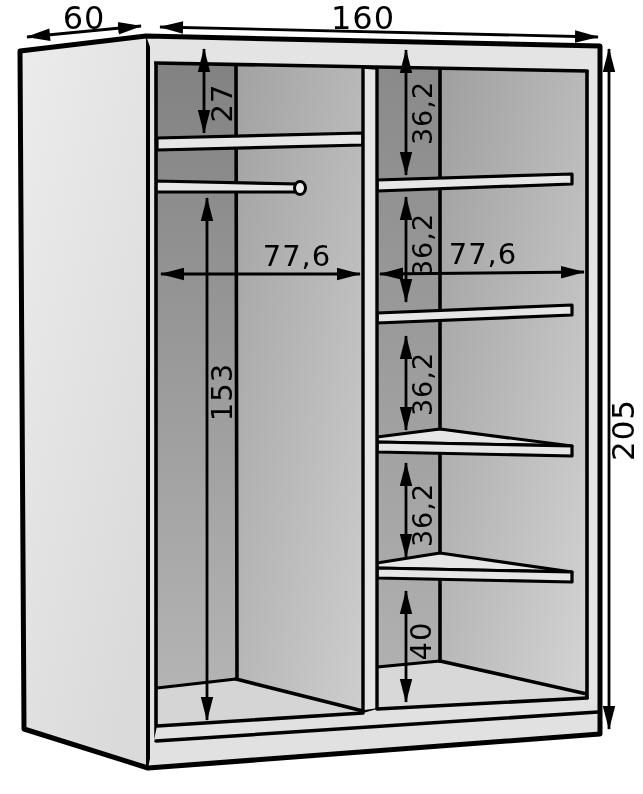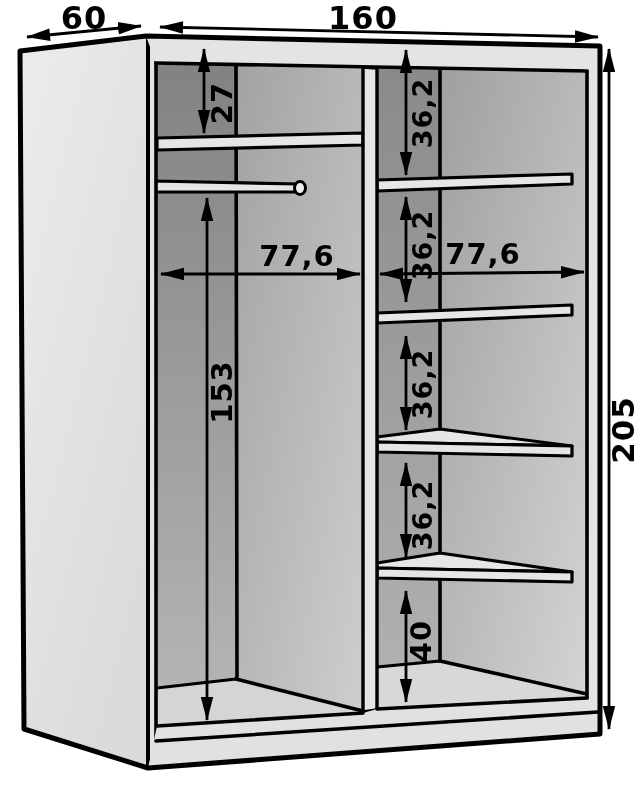--- a/index.html
+++ b/index.html
@@ -1,16 +1,16 @@
 <!DOCTYPE html>
 <html><head>
 <meta charset="utf-8">
 <style>
   html,body{margin:0;padding:0;background:#ffffff;}
-  .stage{width:643px;height:794px;position:relative;background:#ffffff;overflow:hidden;font-weight:bold;}
+  .stage{width:643px;height:794px;position:relative;background:#ffffff;overflow:hidden;}
   svg{display:block;}
   .ln{stroke:#000;fill:none;stroke-linecap:round;stroke-linejoin:round;}
   .w5{stroke-width:5;}
   .w4{stroke-width:4;}
   .w36{stroke-width:3.6;}
   .w32{stroke-width:3.2;}
   .dimline{stroke:#000;stroke-width:2.8;fill:none;}
   .slab{fill:#e6e6e6;stroke:#000;stroke-width:3.2;stroke-linejoin:round;}
   .dimtext{font-family:"DejaVu Sans","Liberation Sans",sans-serif;fill:#000;letter-spacing:1px;}
   .f32{font-size:32px;}

